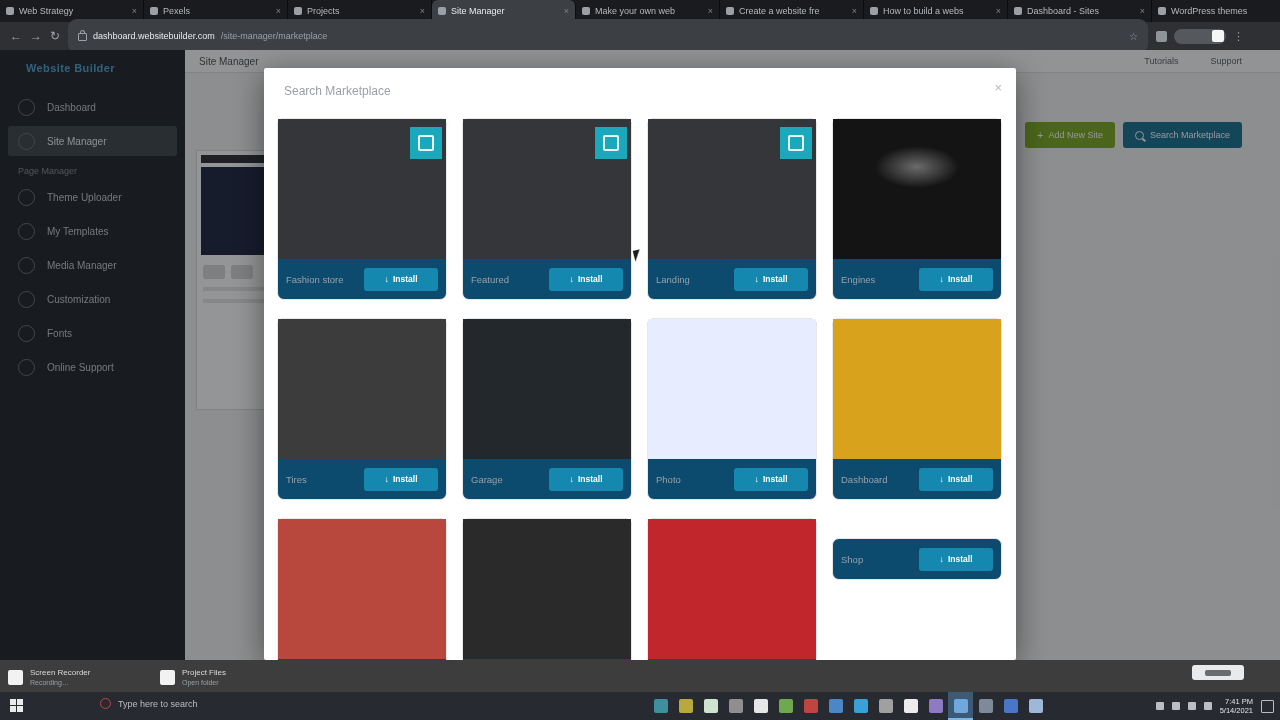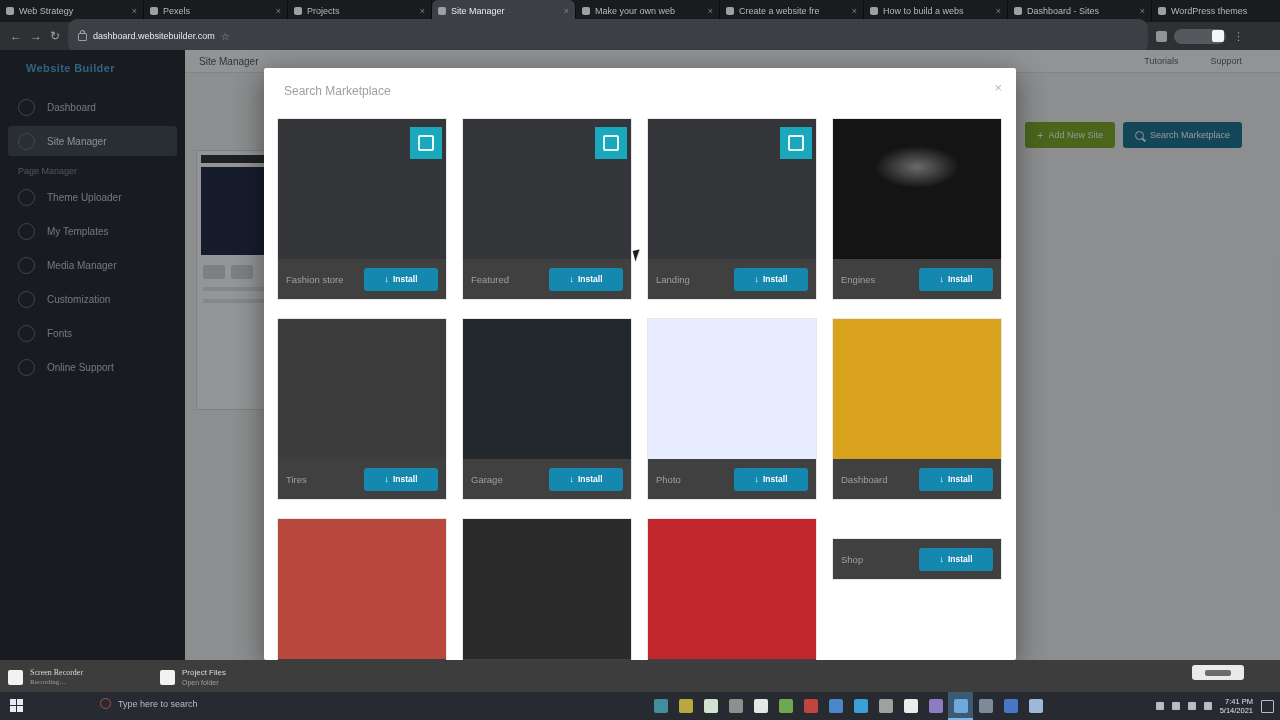--- a/index.html
+++ b/index.html
@@ -71,21 +71,21 @@
 
   #dim{position:absolute;inset:0;background:rgba(18,19,22,.45);z-index:5;}
 
   
   #modal{position:absolute;left:264px;top:18px;width:752px;height:592px;background:#fff;z-index:10;
          box-shadow:0 6px 30px rgba(0,0,0,.45);border-radius:2px;box-sizing:border-box;overflow:hidden;}
   #mtitle{position:absolute;left:20px;top:16px;font-size:12px;color:#9aa0a6;}
   #mclose{position:absolute;right:14px;top:12px;font-size:13px;color:#b5b9bd;}
   #mgrid{position:absolute;left:13px;top:50px;width:726px;display:flex;gap:15px;align-items:flex-start;}
   .mcol{width:170px;display:flex;flex-direction:column;gap:18px;}
-  .card{width:170px;background:#404040;border:1px solid #e7e8e9;border-radius:0;box-sizing:border-box;position:relative;}
+  .card{width:170px;background:#0c4a6e;border:1px solid #e7e8e9;border-radius:7px;box-sizing:border-box;position:relative;}
   .card.short{margin-top:20px;}
   .art{height:140px;background-color:#fff;background-repeat:no-repeat;position:relative;overflow:hidden;}
   .badge{position:absolute;top:8px;right:4px;width:32px;height:32px;background:#19a8bc;z-index:2;
          display:flex;align-items:center;justify-content:center;}
   .badge-g{width:12px;height:12px;border:2px solid #eafcff;border-radius:2px;}
   .cfoot{height:40px;display:flex;align-items:center;justify-content:space-between;padding:0 8px;}
   .cname{font-size:9.5px;color:#9aa0a6;white-space:nowrap;overflow:hidden;max-width:80px;}
   .install{height:23px;width:74px;background:#1588b0;color:#fff;border:none;border-radius:3px;
            font-size:8.5px;font-weight:bold;display:flex;align-items:center;justify-content:center;gap:4px;}
   .dlarrow{font-size:9px;font-weight:normal;}
@@ -282,20 +282,21 @@
       </div>
   </div>
 
   <div id="toolbar">
     <span class="navg">←</span>
     <span class="navg">→</span>
     <span class="navg">↻</span>
     <div id="urlbar">
       <span class="lock"></span>
       <span id="urlhost">dashboard.websitebuilder.com</span>
+      <span id="urlpath">/site-manager/marketplace</span>
       <span class="star">☆</span>
     </div>
     <div class="toolright">
       <span class="ticon"></span>
       <div class="avatarpill">
         <span class="rec"></span>
       </div>
       <span class="kebab">⋮</span>
     </div>
   </div>
@@ -504,21 +505,21 @@
         </div>
     </div>
 
     <div id="cursor"></div>
   </div>
 
   <div id="deskstrip">
     <div id="recpill">
         <span class="rp"></span>
       </div>
-  <div class="toast" style="left: 8px; font-family: Liberation Serif, serif;">
+  <div class="toast" style="left: 8px;">
         <span class="ticon2"></span>
         <span class="ttxt">
           <span class="t1">Screen Recorder</span>
           <span class="t2">Recording…</span>
         </span>
       </div>
       <div class="toast" style="left: 160px;">
         <span class="ticon2"></span>
         <span class="ttxt">
           <span class="t1">Project Files</span>

